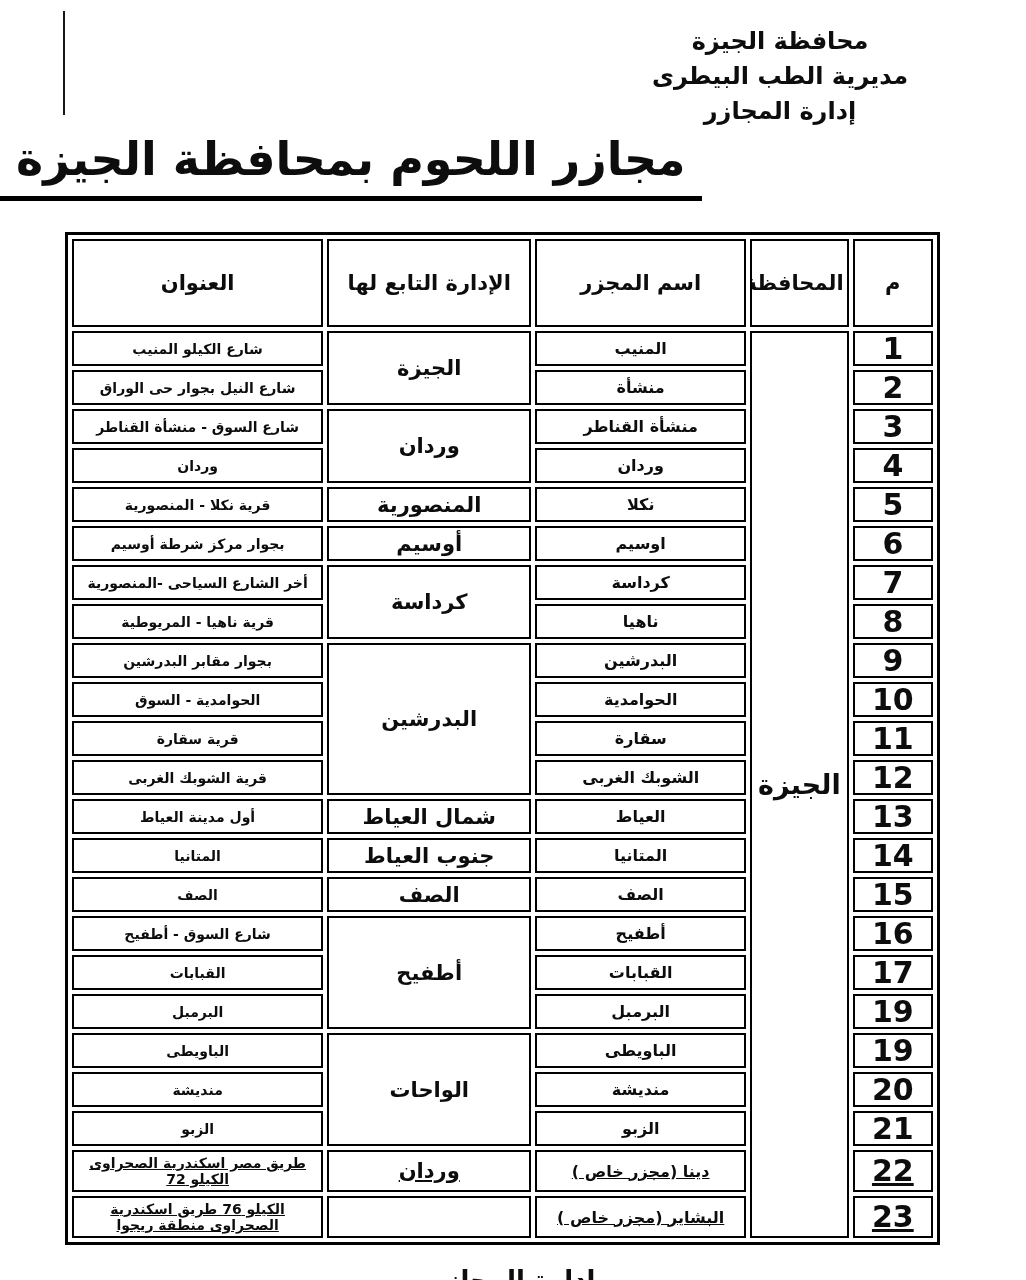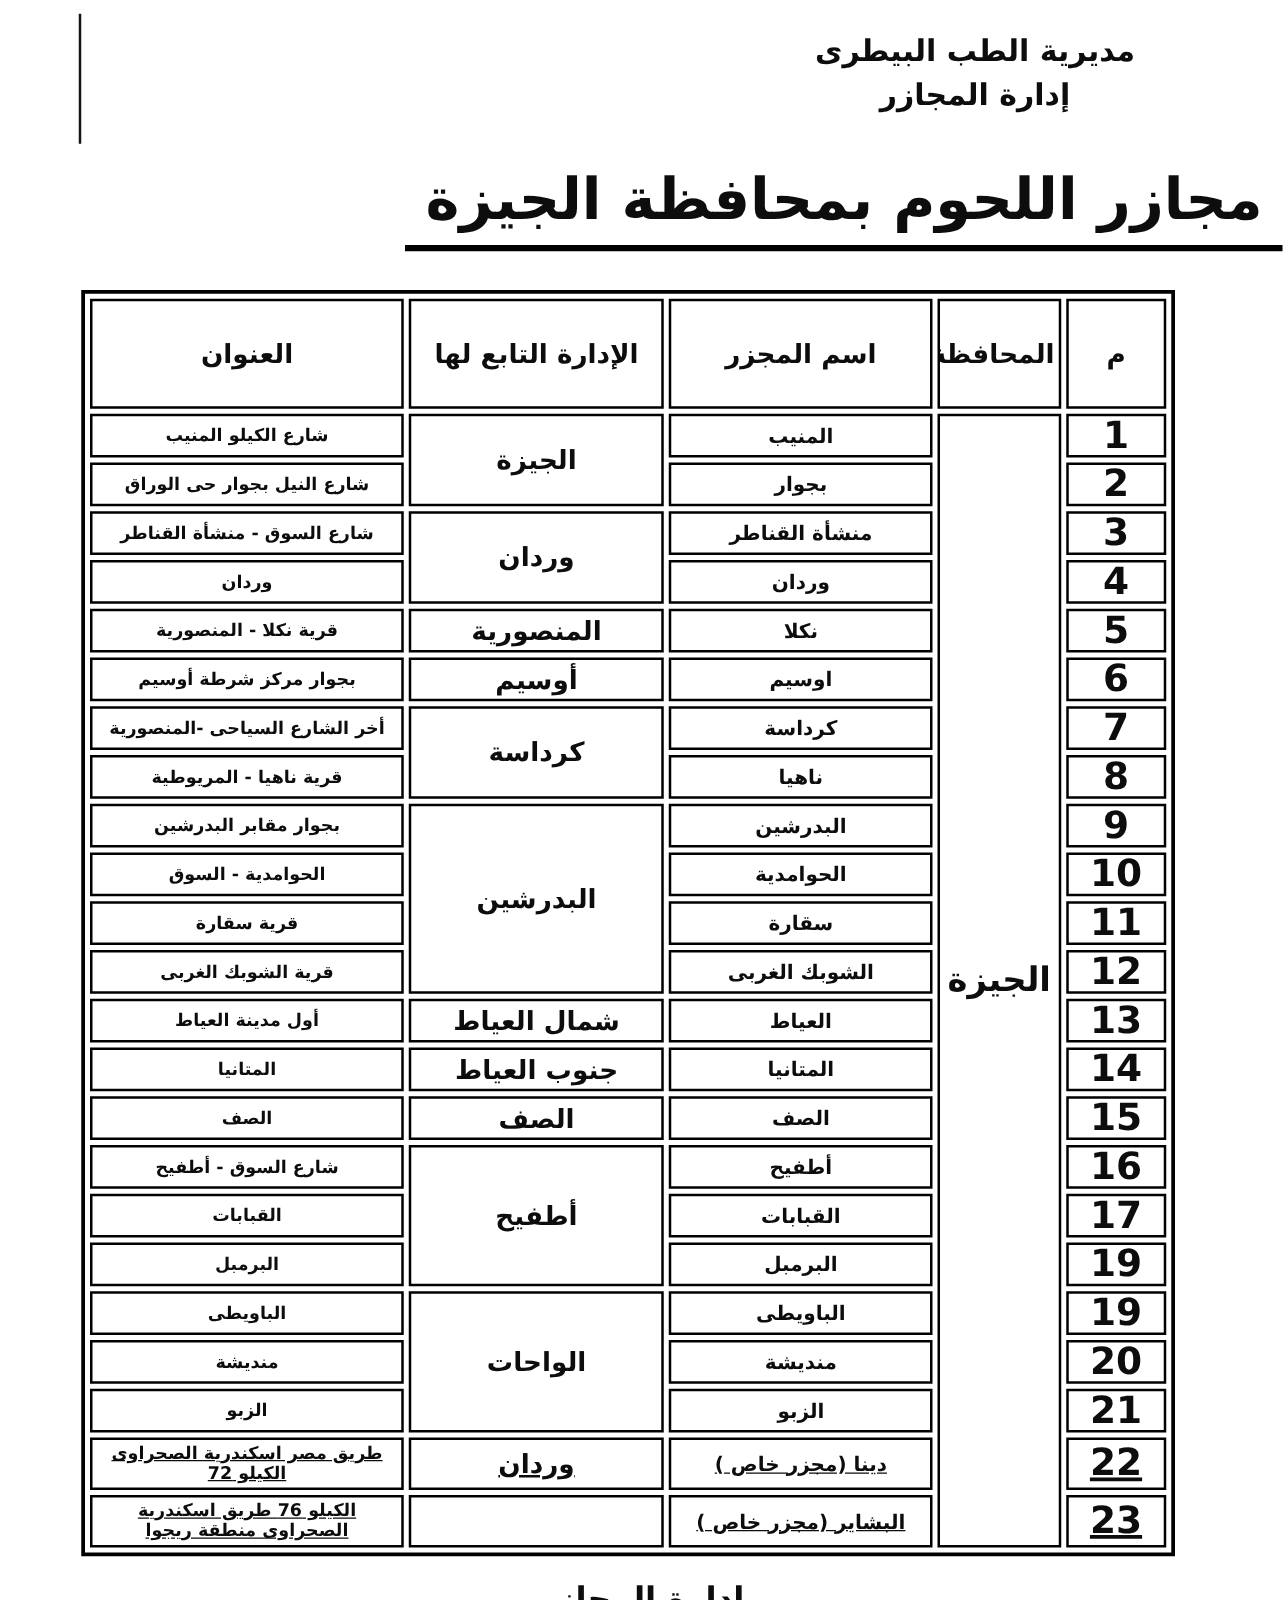--- a/index.html
+++ b/index.html
@@ -39,21 +39,21 @@
     line-height: 35px;
     letter-spacing: 0.5px;
   }
 
   
   .title-wrap {
     position: absolute;
     top: 132px;
     left: 0;
     width: 1026px;
-    text-align: right;
+    text-align: left;
     direction: rtl;
   }
   .title {
     display: inline-block;
     margin: 0;
     font-size: 46px;
     font-weight: bold;
     letter-spacing: 1px;
     border-bottom: 5px solid #000;
     padding: 0 16px 10px 16px;
@@ -112,20 +112,21 @@
     font-weight: bold;
     line-height: 34px;
   }
 </style>
 </head>
 <body>
 
 <div class="scan-line"></div>
 
 <div class="letterhead">
+  <div>محافظة الجيزة</div>
   <div>مديرية الطب البيطرى</div>
   <div>إدارة المجازر</div>
 </div>
 
 <div class="title-wrap">
   <h1 class="title">مجازر اللحوم بمحافظة الجيزة</h1>
 </div>
 
 <table class="main-table">
   <colgroup>
@@ -147,21 +148,21 @@
   <tbody>
       <tr class="body-row">
         <td class="num">1</td>
         <td class="gov" rowspan="23">الجيزة</td>
         <td class="name">المنيب</td>
         <td class="admin" rowspan="2">الجيزة</td>
         <td class="addr">شارع الكيلو المنيب</td>
       </tr>
       <tr class="body-row">
         <td class="num">2</td>
-        <td class="name">بجوار</td>
+        <td class="name">منشأة</td>
         <td class="addr">شارع النيل بجوار حى الوراق</td>
       </tr>
       <tr class="body-row">
         <td class="num">3</td>
         <td class="name">منشأة القناطر</td>
         <td class="admin" rowspan="2">وردان</td>
         <td class="addr">شارع السوق - منشأة القناطر</td>
       </tr>
       <tr class="body-row">
         <td class="num">4</td>

